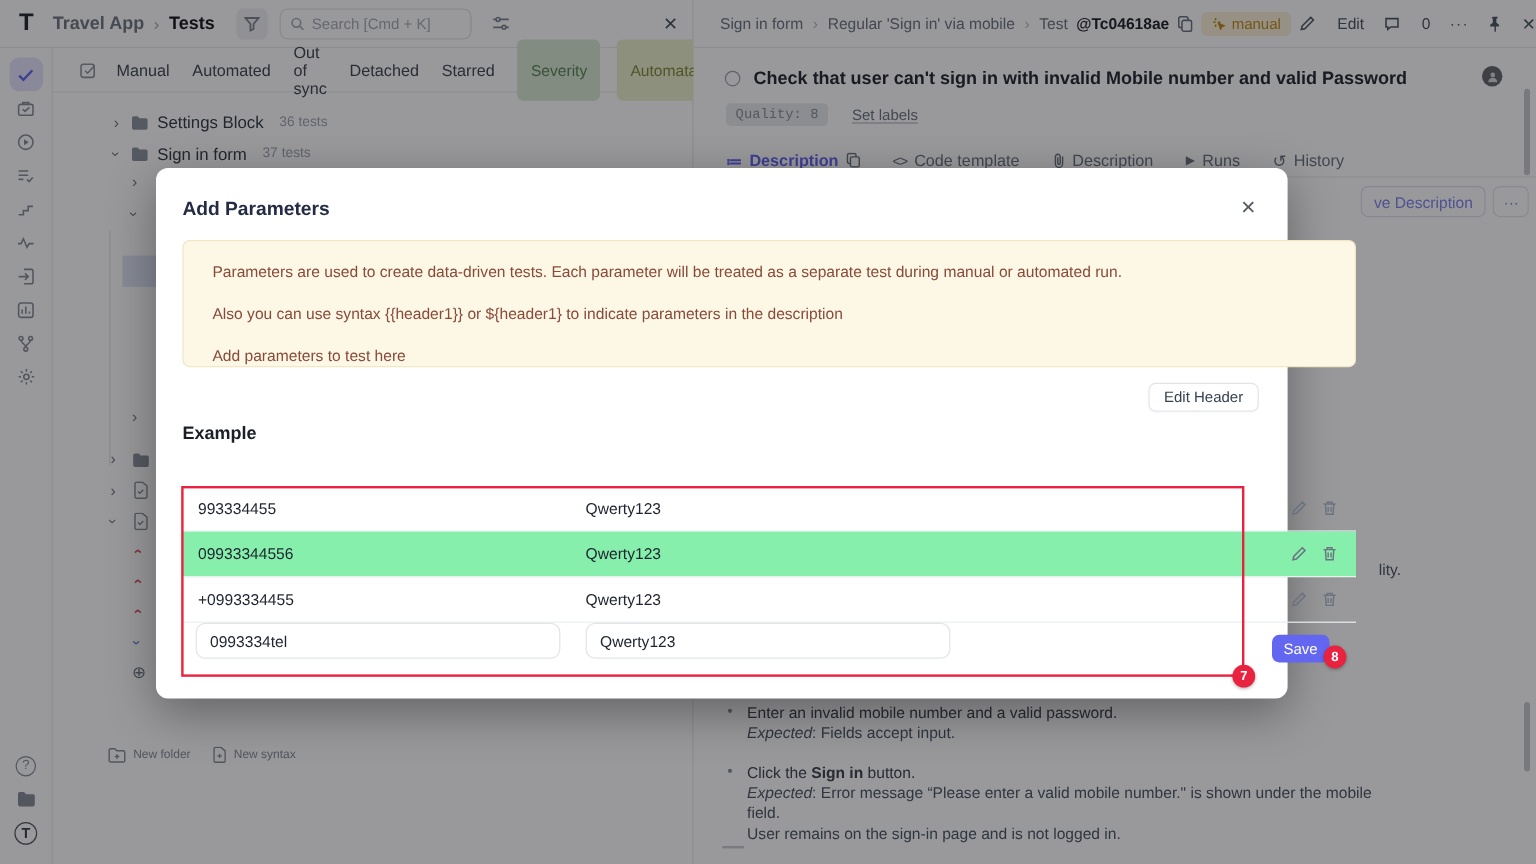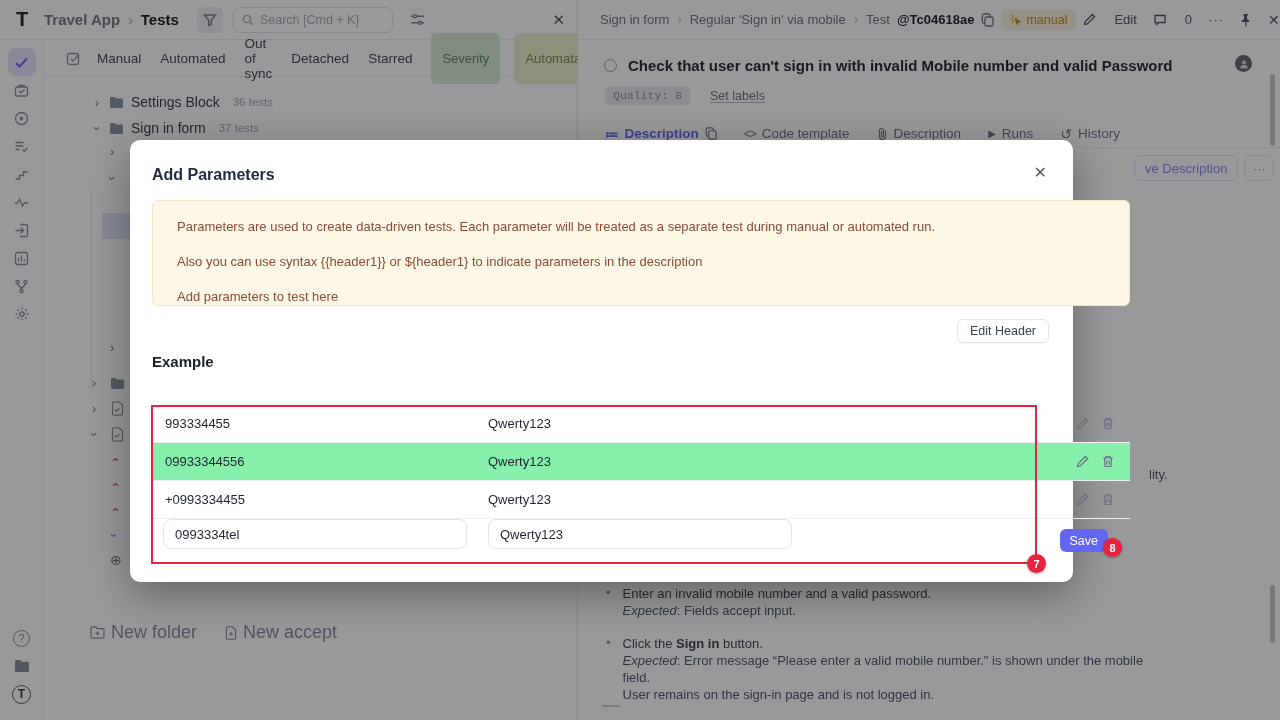--- a/index.html
+++ b/index.html
@@ -37,21 +37,21 @@
   .tree { padding-top:12px; }
   .trow { height:26px; display:flex; align-items:center; padding-left:48px; gap:7px; font-size:14px; color:#343a44; }
   .chev { color:#6f7680; font-size:13px; width:10px; display:inline-flex; justify-content:center; }
   .chev.down { transform:rotate(90deg); }
   .count { font-size:11.5px; color:#9ca3af; margin-left:6px; }
   .stripicon { position:absolute; font-size:13px; color:#6f7680; }
   .stripicon.red { color:#cf5050; font-weight:bold; }
   .stripicon.blue { color:#7c96d8; font-weight:bold; }
   .sel-row { position:absolute; left:58px; top:173px; width:80px; height:26px; background:#dfe5f6; }
   .guide { position:absolute; left:47px; top:152px; width:1px; height:196px; background:#e4e5e9; }
-  .left-actions { position:absolute; left:46px; top:582px; display:flex; gap:28px; color:#868c97; font-size:18px; align-items:center;text-align:center; }
+  .left-actions { position:absolute; left:46px; top:582px; display:flex; gap:18px; color:#868c97; font-size:10px; align-items:center;text-align:center; }
   .left-actions .la { display:flex; gap:6px; align-items:center; }
 
   
   .rightpane { position:absolute; left:578px; top:0; width:702px; height:720px; background:#fff; }
   .rheader { height:40px; border-bottom:1px solid #ececec; display:flex; align-items:center; padding:0 14px 0 22px; gap:7px; font-size:13px; color:#6b7280; white-space:nowrap; }
   .rh-sep { color:#b6bac2; margin:0 1px; }
   .rh-id { font-weight:700; color:#1b1f27; }
   .badge-manual { display:flex; align-items:center; gap:5px; background:#faf1d7; color:#bd8a1c; border-radius:5px; padding:3px 9px; font-size:12.5px; }
   .rh-right { margin-left:auto; display:flex; align-items:center; gap:16px; color:#4b5563; }
   .rh-right .grp { display:flex; align-items:center; gap:18px; font-size:13px; }
@@ -276,21 +276,21 @@
             <path d="M1 2.5A1.5 1.5 0 0 1 2.5 1h3.6l1.6 1.8h5.8A1.5 1.5 0 0 1 15 4.3v7.2a1.5 1.5 0 0 1-1.5 1.5h-11A1.5 1.5 0 0 1 1 11.5z"></path>
             <path d="M8 6v4M6 8h4"></path>
           </svg>
         <span>New folder</span>
       </span>
       <span class="la">
         <svg width="12" height="14" viewBox="0 0 13 15" fill="none" stroke="currentColor" stroke-width="1.2">
             <path d="M1.5 2A1.2 1.2 0 0 1 2.7.8h5L11.5 4v9a1.2 1.2 0 0 1-1.2 1.2H2.7A1.2 1.2 0 0 1 1.5 13z"></path>
             <path d="M6.5 6.5v4M4.5 8.5h4"></path>
           </svg>
-        <span>New accept</span>
+        <span>New syntax</span>
       </span>
     </div>
 
   </div>
 </div>
 
 <div class="rightpane">
   <div class="rheader">
     <span>Sign in form</span>
     <span class="rh-sep">›</span>

